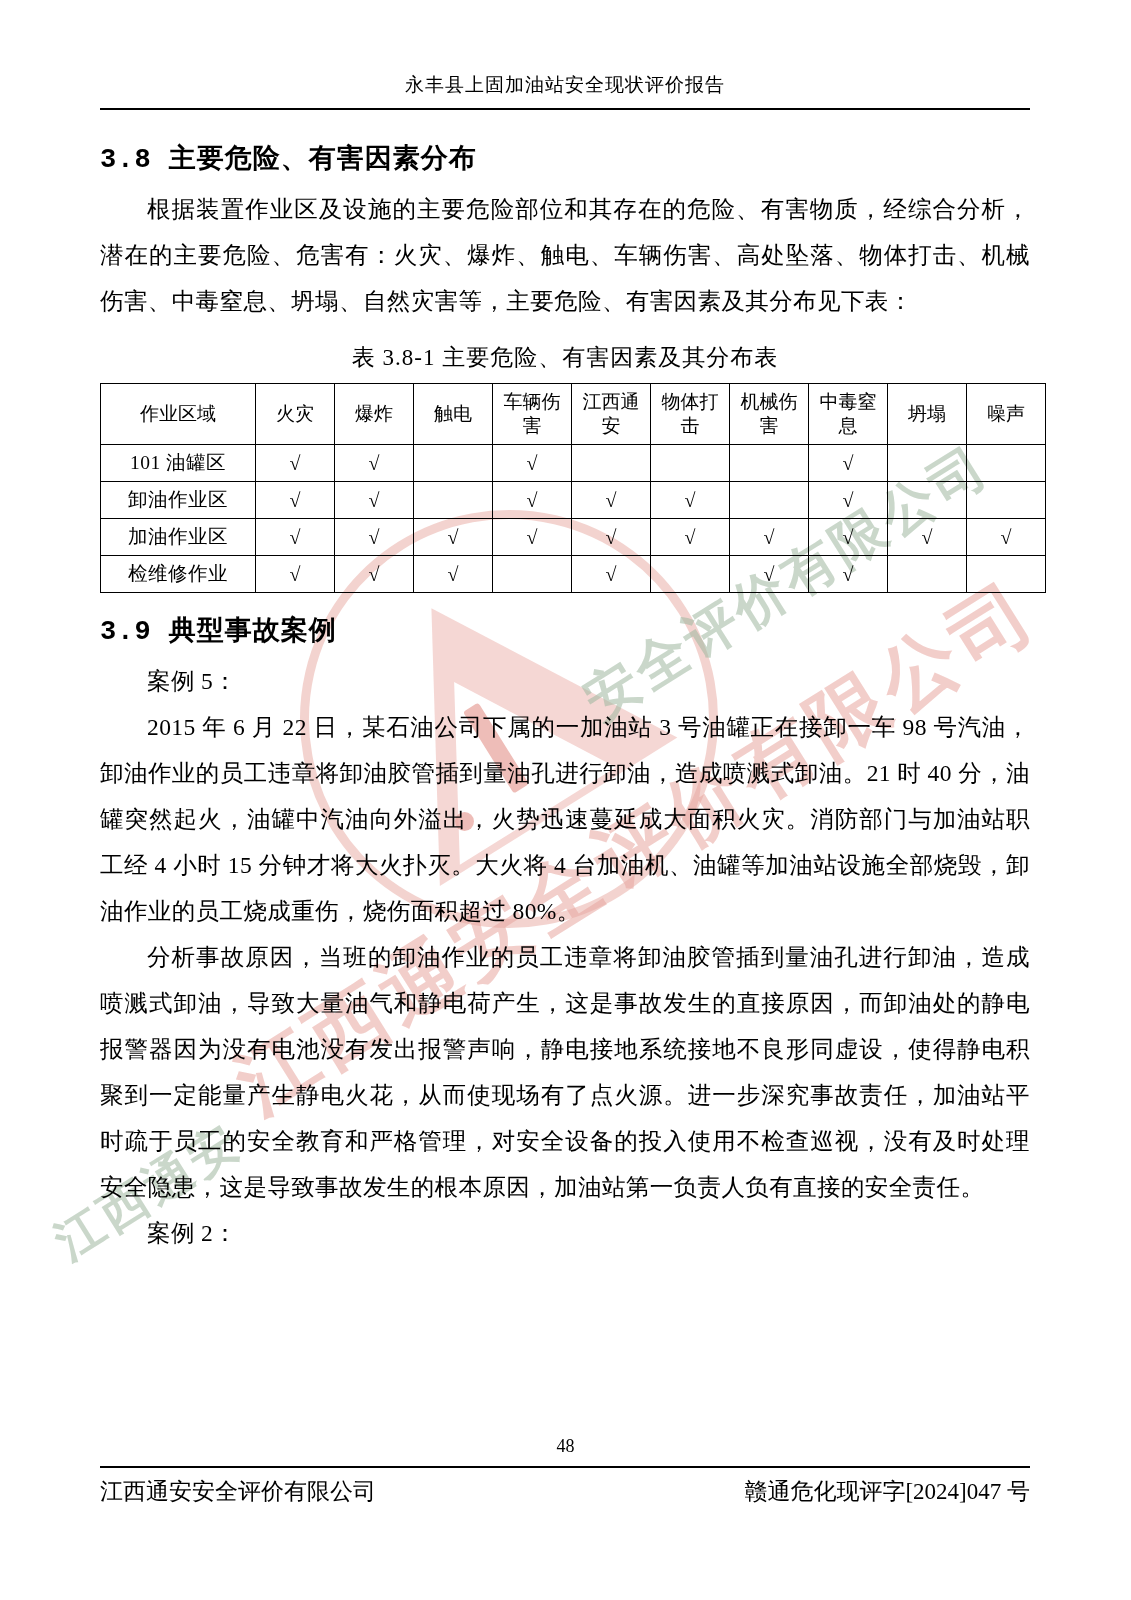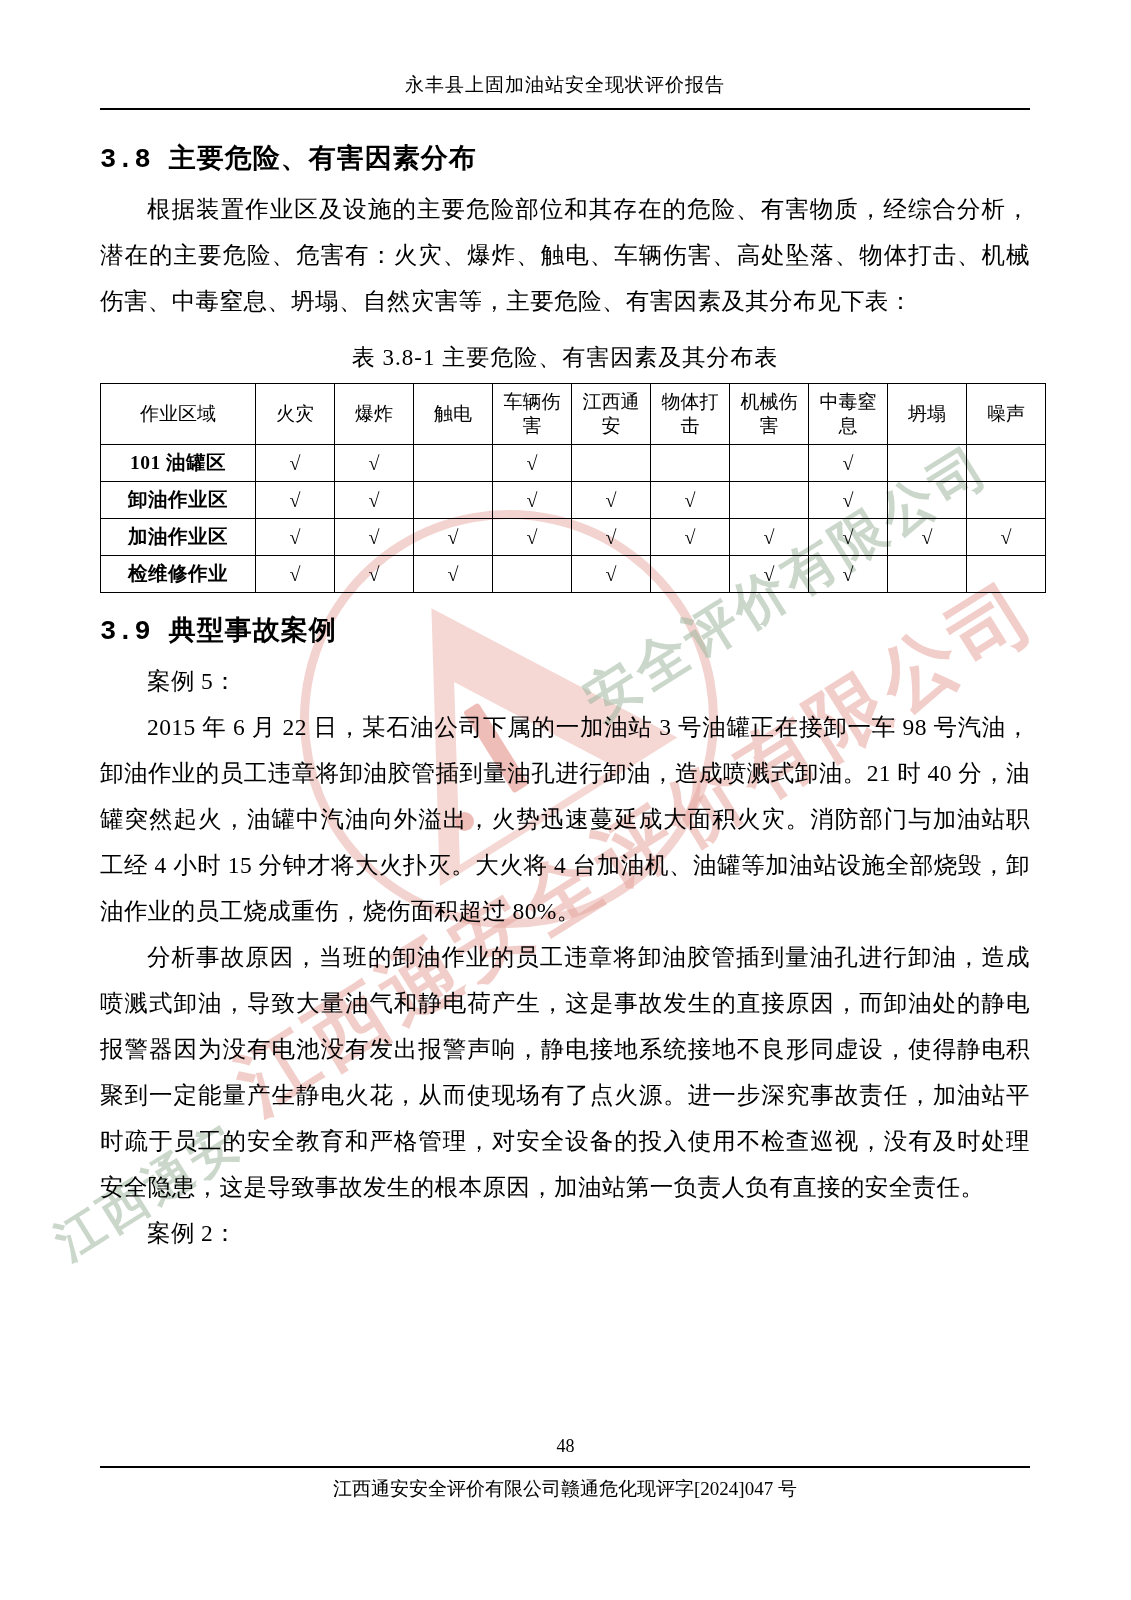--- a/index.html
+++ b/index.html
@@ -132,22 +132,22 @@
     left: 100px; top: 1466px;
     width: 930px;
     border-top: 2px solid #000;
     z-index: 10;
   }
   .footer {
     position: absolute;
     left: 100px; top: 1476px;
     width: 930px;
     display: flex;
-    justify-content: center;
-    font-size: 19px;
+    justify-content: space-between;
+    font-size: 23px;
     z-index: 10;
   }
 
   
   .content {
     position: absolute;
     left: 100px; top: 128px;
     width: 930px;
     z-index: 8;
   }
@@ -193,21 +193,20 @@
     height: 34px;
     padding: 1px 2px;
   }
   table.risk th {
     font-weight: normal;
     height: 58px;
   }
   table.risk td.rowhead {
     font-size: 19.5px;
     letter-spacing: .5px;
-    font-weight: bold;
   }
   .chk { font-size: 20px; }
   .col-area { width: 155px; }
   .col-n { width: 79px; }
 </style>
 </head>
 <body>
 
 <div class="page">
 

